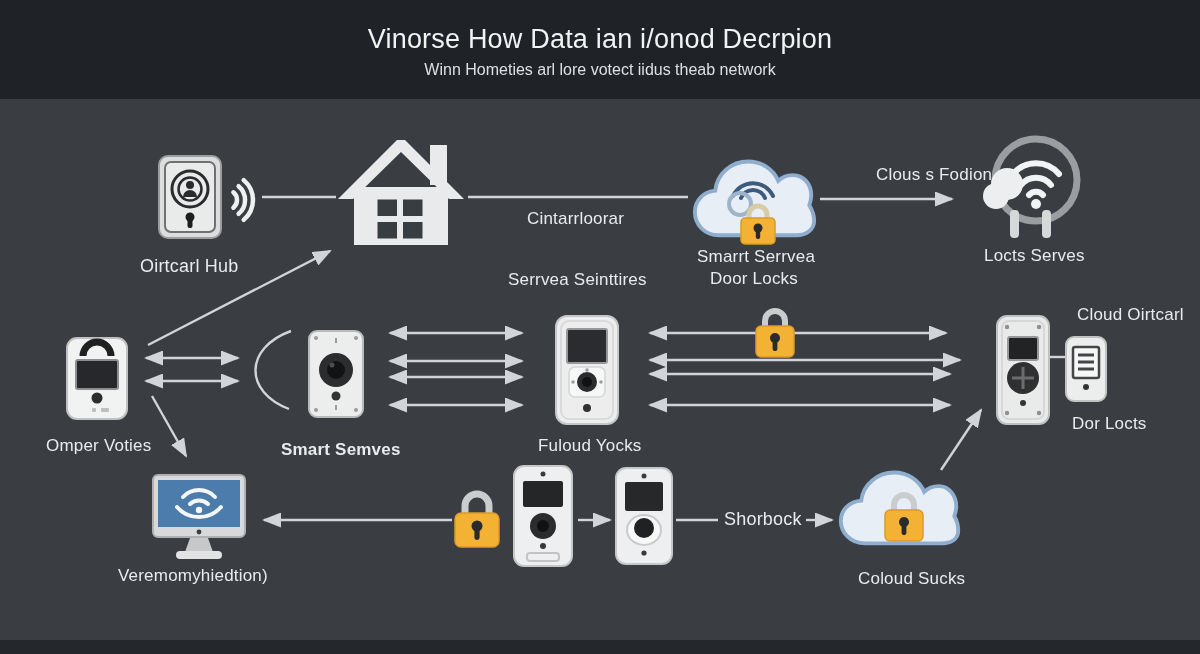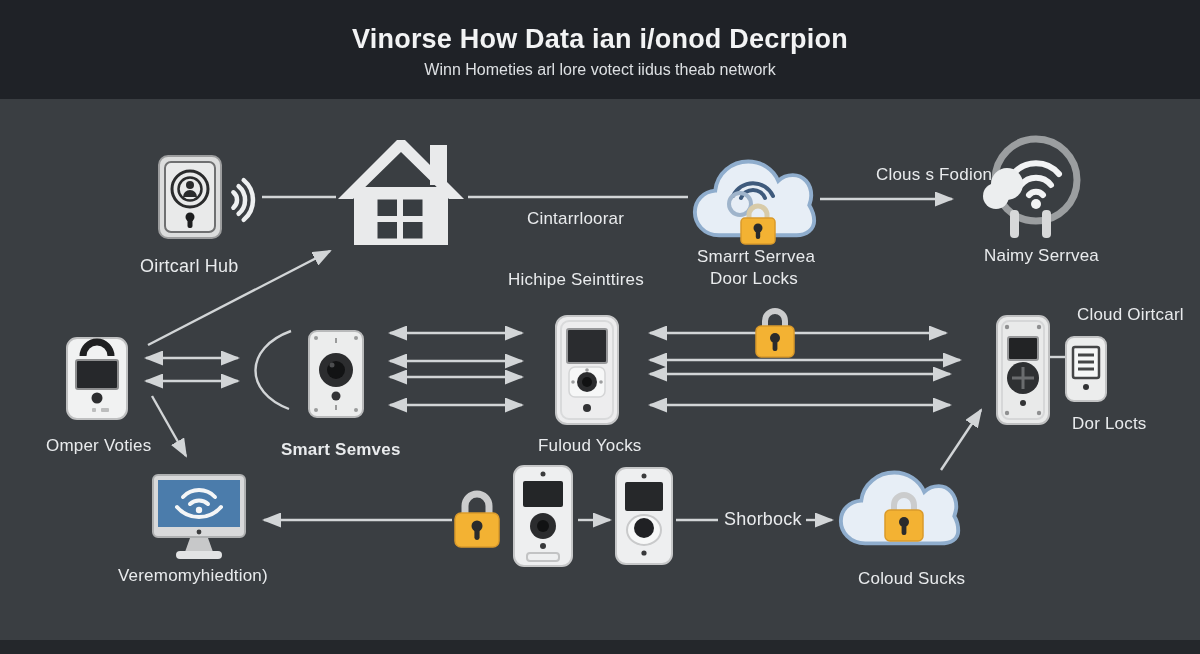--- a/index.html
+++ b/index.html
@@ -7,21 +7,21 @@
     width:1200px;height:654px;position:relative;overflow:hidden;
     background:var(--background,#3a3e42);
     font-family:"Liberation Sans", sans-serif;
     color:var(--text,#e9ebed);
   }
   .band-top{
     position:absolute;left:0;top:0;width:1200px;height:99px;
     background:var(--header-band,#1f2227);
     display:flex;flex-direction:column;align-items:center;justify-content:center;
   }
-  .title{font-size:27px;font-weight:bold;letter-spacing:.2px;color:#f2f3f4;margin-top:4px;}
+  .title{font-size:27px;font-weight:normal;letter-spacing:.2px;color:#f2f3f4;margin-top:4px;}
   .subtitle{font-size:16px;font-weight:400;color:#dde0e3;margin-top:6px;}
   .band-bottom{
     position:absolute;left:0;top:640px;width:1200px;height:14px;
     background:var(--footer-band,#24272b);
   }
   .node{position:absolute;}
   .lbl{
     position:absolute;font-size:17px;color:var(--text,#e9ebed);
     white-space:nowrap;letter-spacing:.2px;
   }
@@ -120,39 +120,39 @@
     <path d="M12,20 V15 a9,9 0 0 1 18,0 V20" fill="none" stroke="#d8cba8" stroke-width="5"></path>
     <rect x="4" y="18" width="34" height="26" rx="4" fill="var(--lock-yellow,#f3b233)" stroke="var(--lock-yellow-edge,#da9a2b)" stroke-width="1.5"></rect>
     <circle cx="21" cy="28" r="4.5" fill="#2a2b2c"></circle>
     <rect x="18.8" y="30" width="4.4" height="9" rx="2" fill="#2a2b2c"></rect>
   </svg>
 </div>
 <div class="lbl" style="left:697px;top:247px;">Smarrt Serrvea</div>
 <div class="lbl" style="left:710px;top:269px;">Door Locks</div>
 
 <div class="lbl" style="left:527px;top:209px;">Cintarrloorar</div>
-<div class="lbl" style="left:508px;top:270px;">Hichipe Seinttires</div>
+<div class="lbl" style="left:508px;top:270px;">Serrvea Seinttires</div>
 <div class="lbl" style="left:876px;top:165px;">Clous s Fodion</div>
 
 <div class="node" style="left:980px;top:132px;width:110px;height:112px;">
   <svg width="110" height="112" viewBox="0 0 110 112">
     <circle cx="56" cy="48" r="41" fill="none" stroke="#9b9ea0" stroke-width="7"></circle>
     <rect x="30" y="78" width="9" height="28" rx="4" fill="#d7d8d9"></rect>
     <rect x="62" y="78" width="9" height="28" rx="4" fill="#d7d8d9"></rect>
     <g stroke="#f2f3f4" stroke-width="6" fill="none" stroke-linecap="round">
       <path d="M33,42 a30,30 0 0 1 46,0"></path>
       <path d="M41,53 a19,19 0 0 1 30,0"></path>
       <path d="M49,63 a9,9 0 0 1 14,0"></path>
     </g>
     <circle cx="56" cy="72" r="5" fill="#f2f3f4"></circle>
     <circle cx="27" cy="52" r="16" fill="#eceeef"></circle>
     <circle cx="16" cy="64" r="13" fill="#eceeef"></circle>
   </svg>
 </div>
-<div class="lbl" style="left:984px;top:246px;">Naimy Serrvea</div>
+<div class="lbl" style="left:984px;top:246px;">Locts Serves</div>
 
 <div class="node" style="left:66px;top:330px;width:62px;height:90px;">
   <svg width="62" height="90" viewBox="0 0 62 90">
     <rect x="1" y="8" width="60" height="81" rx="10" fill="#f1f2f2" stroke="#bfc0c1" stroke-width="2"></rect>
     <path d="M17,26 a14,14 0 0 1 28,0" fill="none" stroke="#1f2021" stroke-width="7"></path>
     <rect x="10" y="30" width="42" height="29" rx="2" fill="#26282b" stroke="#8d8e8f" stroke-width="2"></rect>
     <circle cx="31" cy="68" r="5.5" fill="#2c2d2f"></circle>
     <rect x="26" y="78" width="4" height="4" rx="1" fill="#bdbebe"></rect>
     <rect x="35" y="78" width="8" height="4" rx="1" fill="#bdbebe"></rect>
   </svg>

